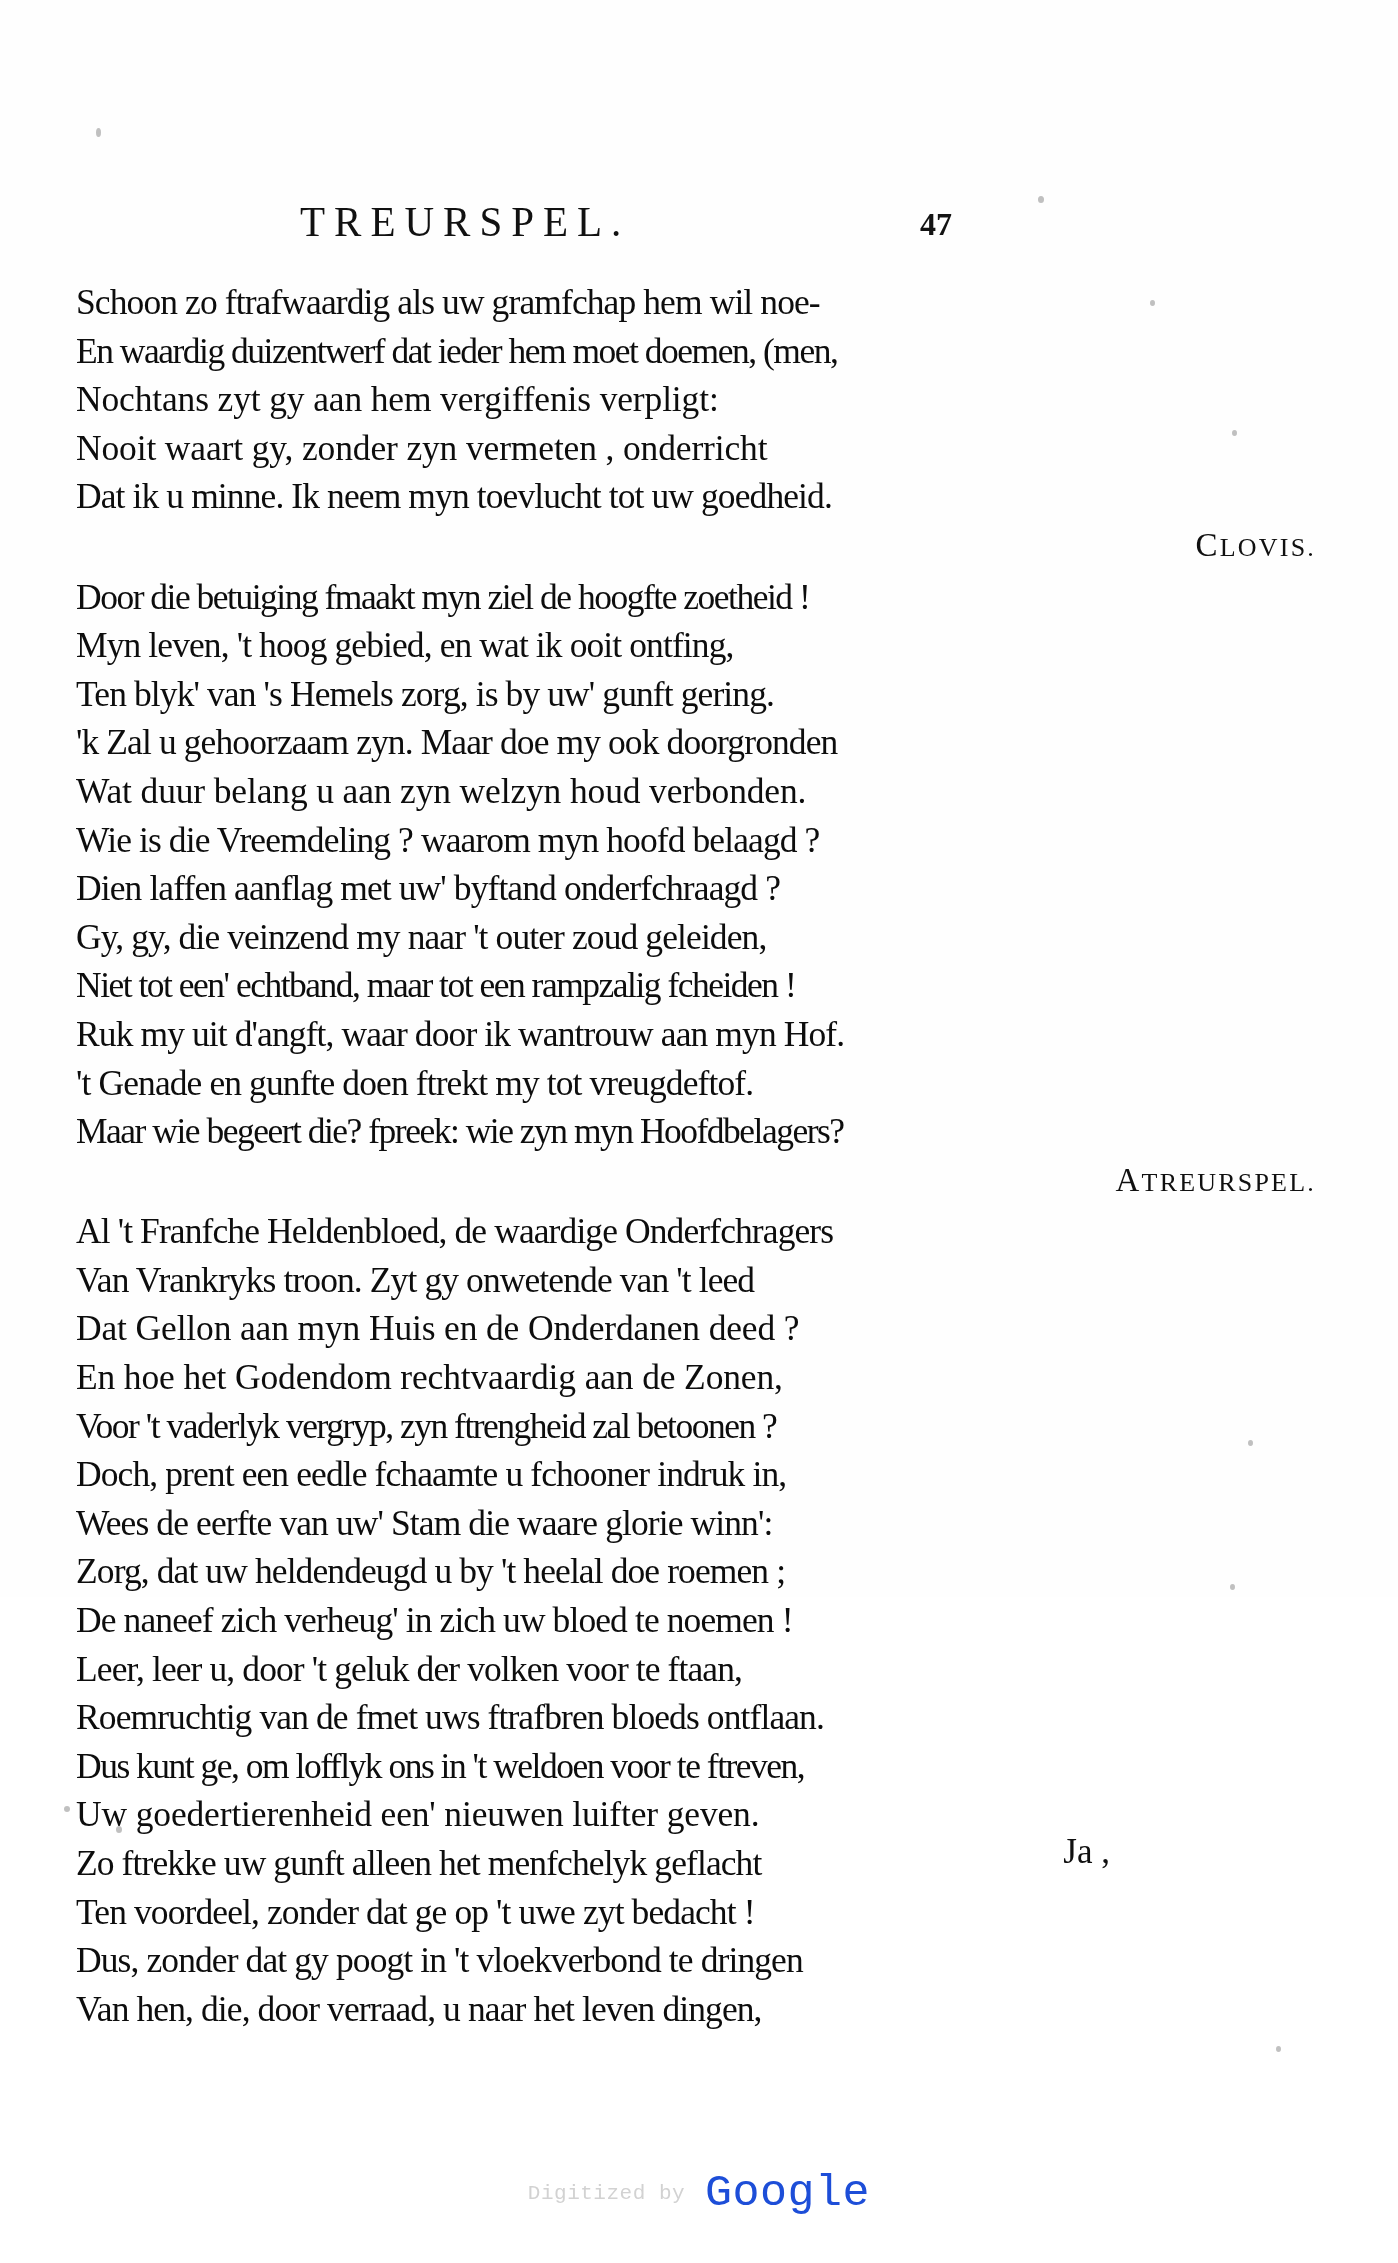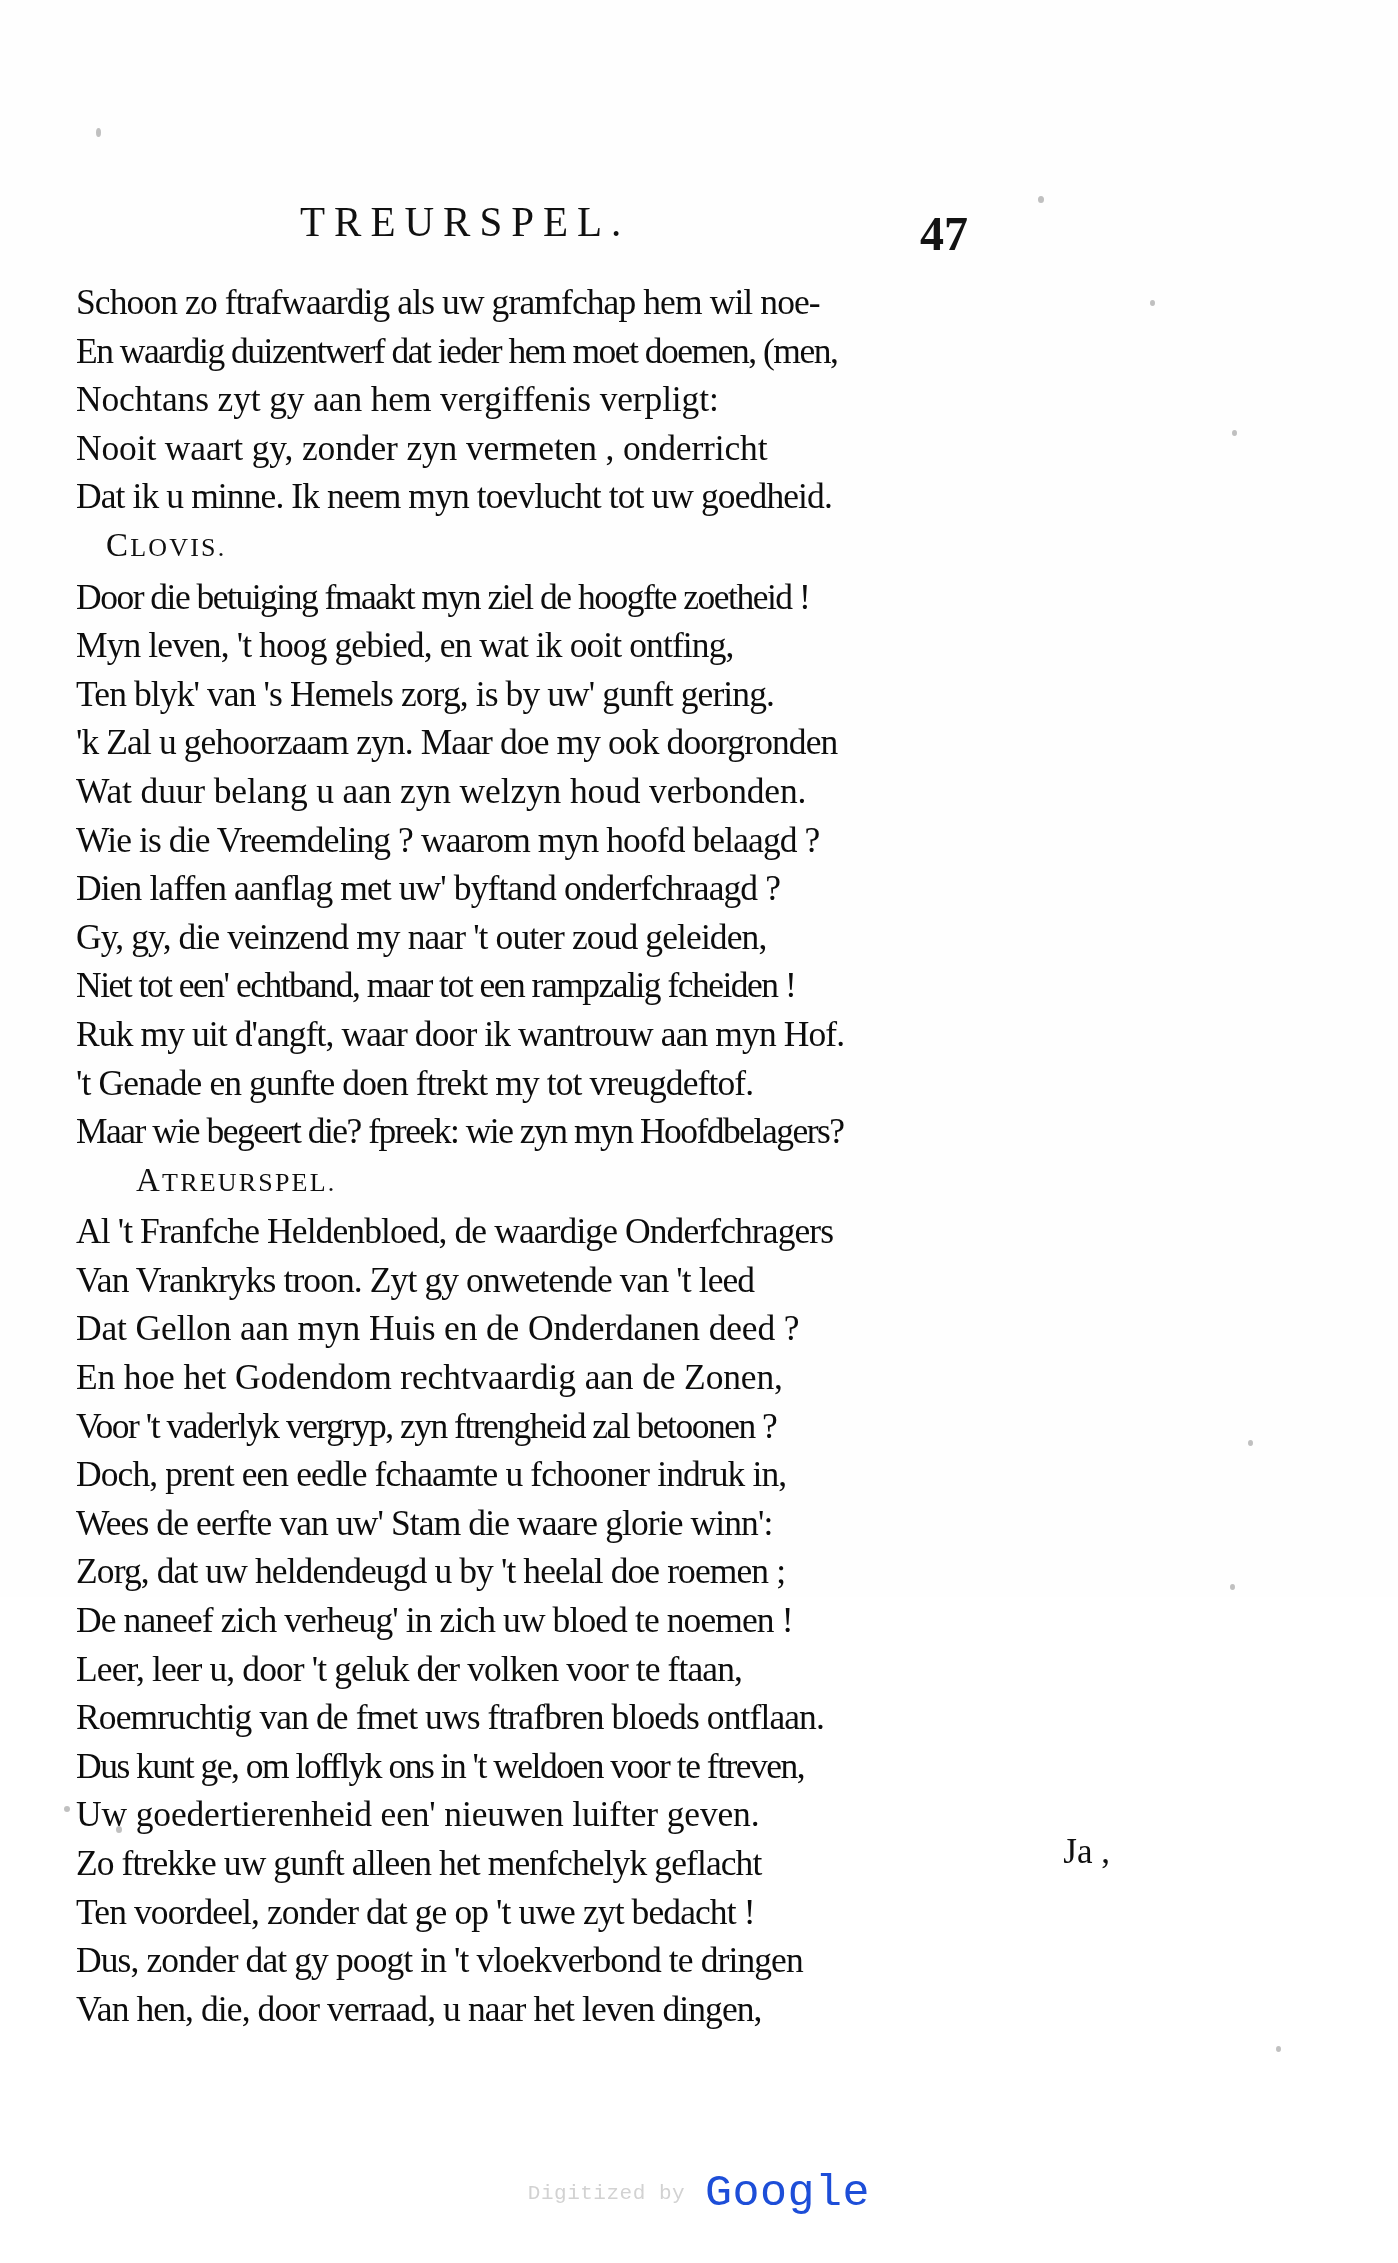--- a/index.html
+++ b/index.html
@@ -43,21 +43,21 @@
     font-weight: 500;
     white-space: nowrap;
     color: #111;
     transform: scaleY(1.04);
     transform-origin: left top;
   }
   .folio {
     position: absolute;
     left: 920px;
     top: 10px;
-    font-size: 48px;
+    font-size: 32px;
     font-weight: 600;
     letter-spacing: 0px;
     color: #131313;
     font-family: "Liberation Serif", serif;
   }
 
   
   .body-block {
     position: absolute;
     left: 76px;
@@ -71,21 +71,21 @@
     color: #0d0d0d;
     letter-spacing: -0.15px;
     transform: scaleY(1.03);
     transform-origin: left center;
   }
   .line.tight { letter-spacing: -0.9px; }
   .line.tighter { letter-spacing: -1.5px; }
 
   
   .speaker {
-    text-align: left;
+    text-align: right;
     font-size: 33px;
     line-height: 48.6px;
     letter-spacing: 2.2px;
     color: #101010;
     white-space: nowrap;
   }
   .speaker .cap { font-size: 33px; }
   .speaker .sc  { font-size: 26px; }
   .speaker.indent-a { padding-left: 30px; }
   .speaker.indent-b { padding-left: 60px; }

